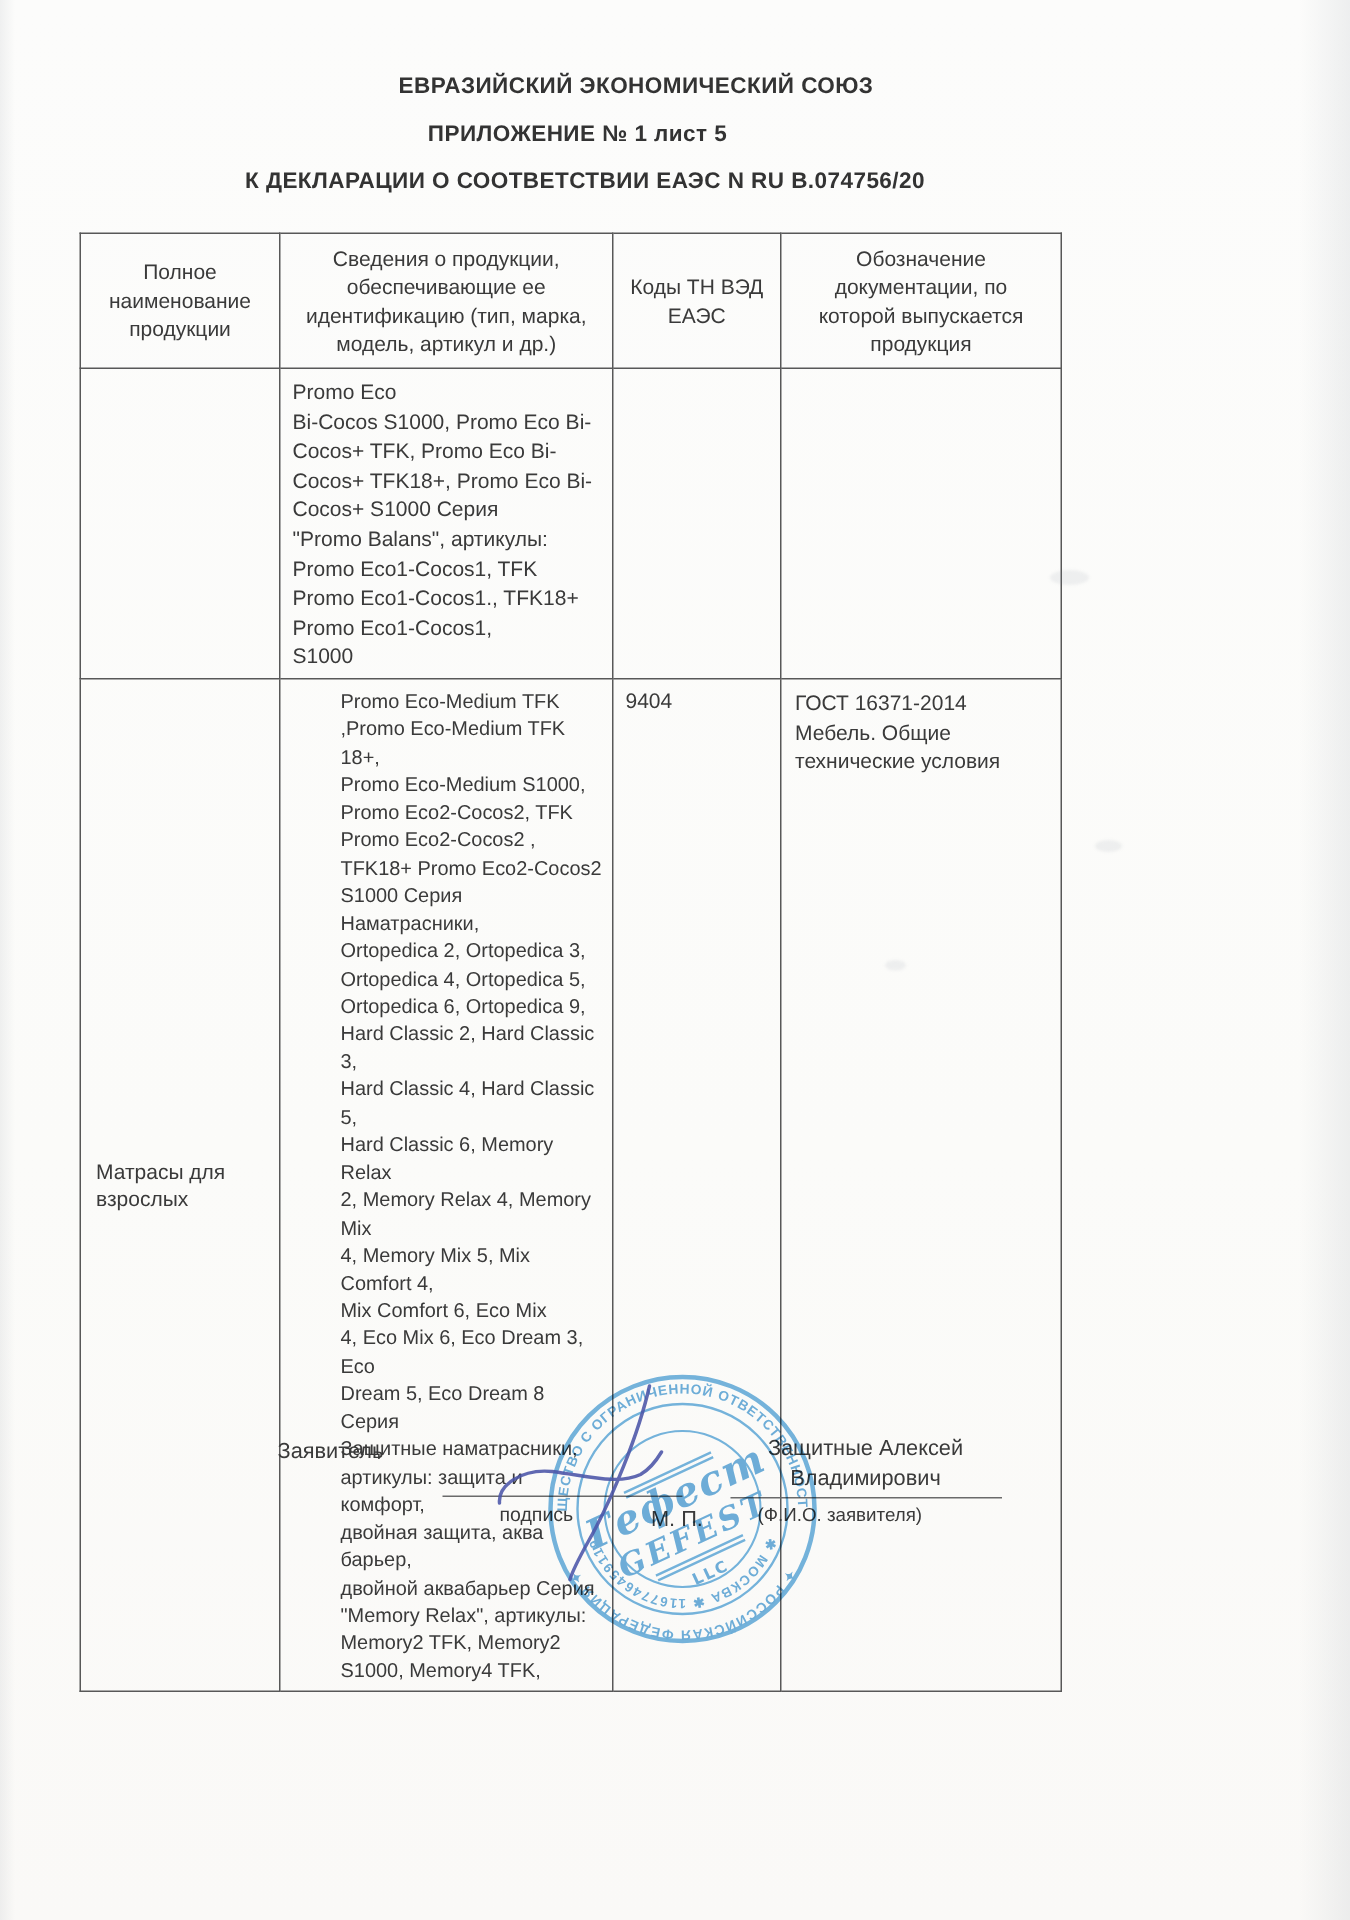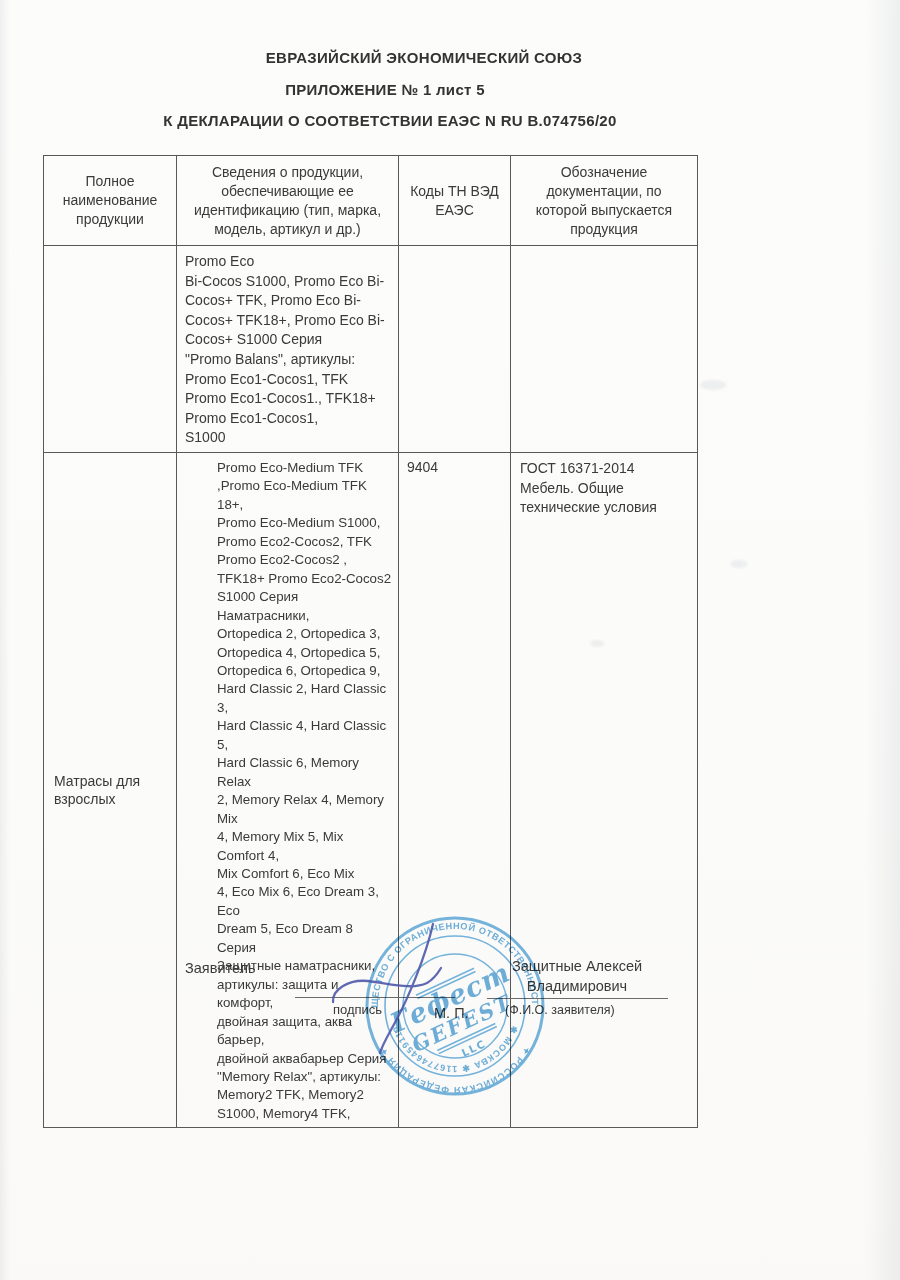--- a/index.html
+++ b/index.html
@@ -37,21 +37,21 @@
     letter-spacing: 0.3px;
     color: #333;
     white-space: nowrap;
   }
   #title1 { left: 424px; top: 49px; }
   #title2 { left: 385px; top: 81px; }
   #title3 { left: 390px; top: 112px; text-align: right; }
 
   table.doc-table {
     position: absolute;
-    left: 43px; top: 155px;
+    left: 53px; top: 155px;
     width: 654px;
     border-collapse: collapse;
     table-layout: fixed;
   }
   .doc-table td, .doc-table th {
     border: 1px solid #585858;
     font-weight: normal;
     color: #3a3a3a;
     vertical-align: top;
   }

